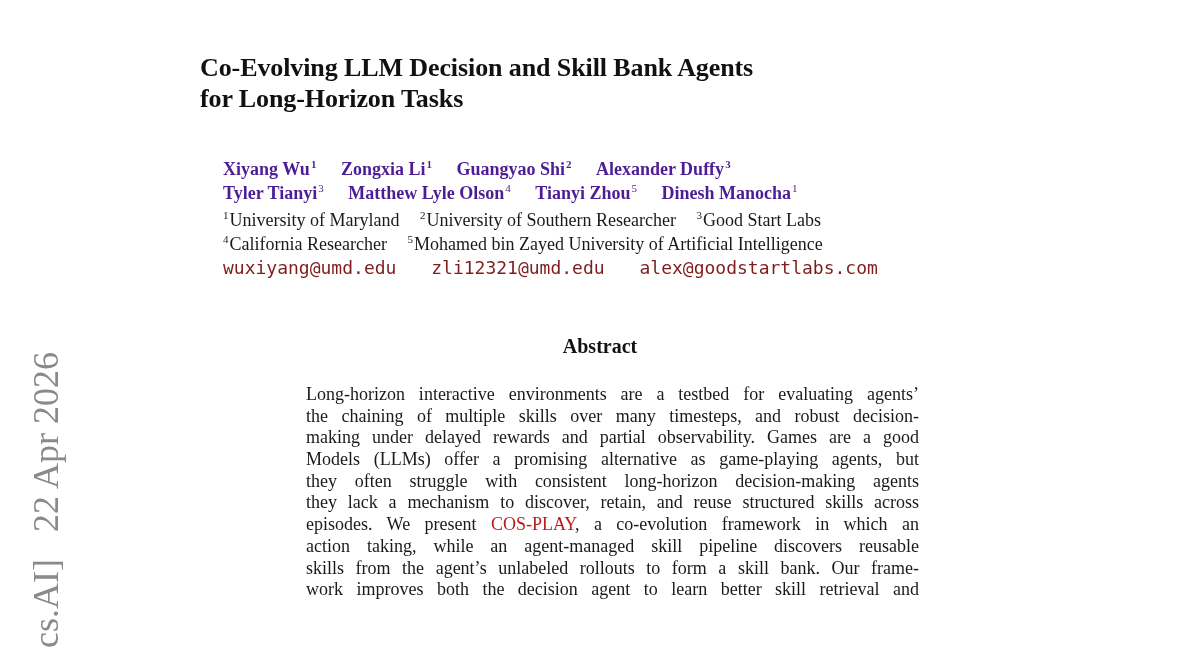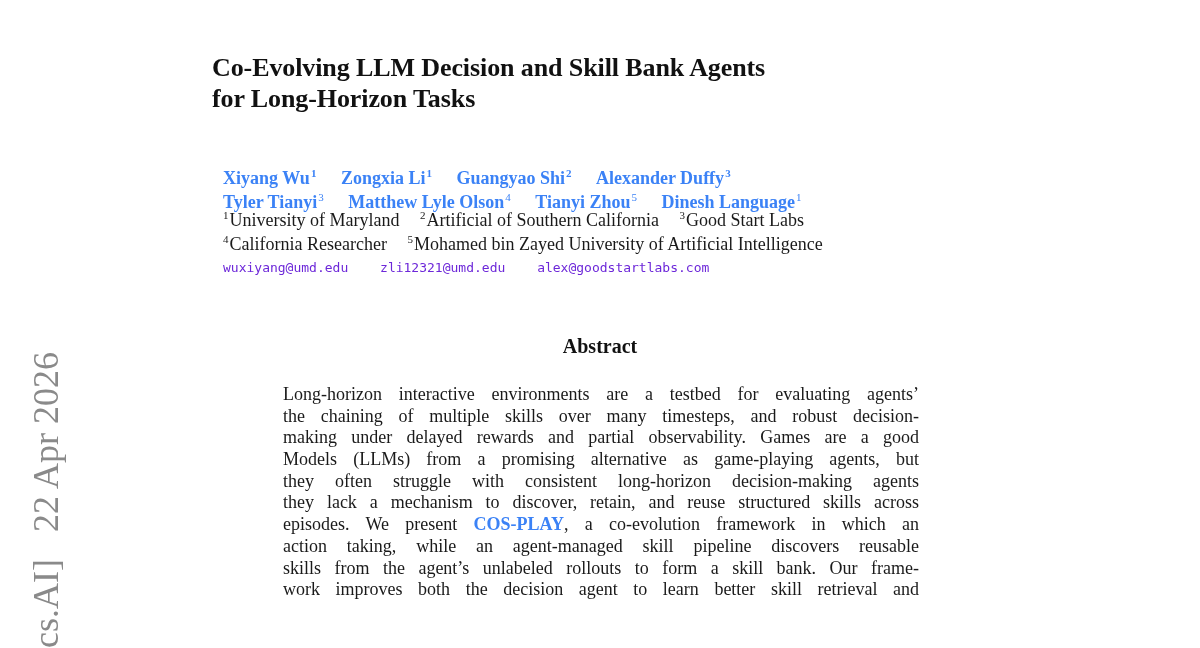--- a/index.html
+++ b/index.html
@@ -24,37 +24,37 @@
       white-space: nowrap;
       font-family: "Liberation Serif", "DejaVu Serif", serif;
       font-size: 36px;
       color: #8a8a8a;
       line-height: 36px;
       height: 40px;
     }
     .arxiv-stamp span { margin-right: 18px; }
     .title {
       position: absolute;
-      left: 212px;
+      left: 200px;
       top: 52px;
       font-size: 26px;
       font-weight: bold;
       line-height: 31px;
       letter-spacing: -0.1px;
       color: #111;
     }
     .title div { white-space: nowrap; }
     .authors {
       position: absolute;
       left: 223px;
-      top: 166px;
+      top: 157px;
       font-size: 18px;
       font-weight: bold;
       line-height: 24px;
-      color: #3b82f6;
+      color: #4c1d95;
     }
     .author-line { white-space: nowrap; }
     .author {
       display: inline-block;
       margin-right: 20px;
     }
     .author sup {
       font-size: 11px;
       font-weight: normal;
       vertical-align: 7px;
@@ -79,23 +79,23 @@
       font-size: 11px;
       vertical-align: 7px;
       line-height: 0;
       margin-right: 1px;
     }
     .emails {
       position: absolute;
       left: 223px;
       top: 260px;
       font-family: "DejaVu Sans Mono", "Liberation Mono", monospace;
-      font-size: 13px;
+      font-size: 18px;
       line-height: 16px;
-      color: #6d28d9;
+      color: #7f1d1d;
       white-space: nowrap;
     }
     .emails span { margin-right: 24px; }
     .abstract-heading {
       position: absolute;
       left: 0;
       width: 1200px;
       top: 335px;
       text-align: center;
       font-size: 20px;
@@ -117,22 +117,23 @@
       line-height: 21.7px;
       color: #1a1a1a;
     }
     .abstract-line {
       display: block;
       white-space: nowrap;
       text-align: justify;
       text-align-last: justify;
       height: 21.7px;
       overflow: visible;
+      margin-left: 23px;
     }
-    .abstract-line b { font-weight: bold; color: #3b82f6; }
+    .abstract-line b { font-weight: normal; color: #b91c1c; }
   </style>
 </head>
 <body>
 
 <div class="arxiv-stamp">
   <span>cs.AI]</span>
   <span>22 Apr 2026</span>
 </div>
 
 <div class="title">
@@ -144,28 +145,28 @@
   <div class="author-line">
     <span class="author bold-sup"><span>Xiyang Wu</span><sup>1</sup></span>
     <span class="author bold-sup"><span>Zongxia Li</span><sup>1</sup></span>
     <span class="author bold-sup"><span>Guangyao Shi</span><sup>2</sup></span>
     <span class="author bold-sup"><span>Alexander Duffy</span><sup>3</sup></span>
   </div>
   <div class="author-line">
     <span class="author"><span>Tyler Tianyi</span><sup>3</sup></span>
     <span class="author"><span>Matthew Lyle Olson</span><sup>4</sup></span>
     <span class="author"><span>Tianyi Zhou</span><sup>5</sup></span>
-    <span class="author"><span>Dinesh Language</span><sup>1</sup></span>
+    <span class="author"><span>Dinesh Manocha</span><sup>1</sup></span>
   </div>
 </div>
 
 <div class="affils">
   <div class="affil-line">
     <span class="affil"><sup>1</sup><span>University of Maryland</span></span>
-    <span class="affil"><sup>2</sup><span>Artificial of Southern California</span></span>
+    <span class="affil"><sup>2</sup><span>University of Southern Researcher</span></span>
     <span class="affil"><sup>3</sup><span>Good Start Labs</span></span>
   </div>
   <div class="affil-line">
     <span class="affil"><sup>4</sup><span>California Researcher</span></span>
     <span class="affil"><sup>5</sup><span>Mohamed bin Zayed University of Artificial Intelligence</span></span>
   </div>
 </div>
 
 <div class="emails">
   <span>wuxiyang@umd.edu</span>
@@ -174,20 +175,20 @@
 </div>
 
 <div class="abstract-heading">
   <span>Abstract</span>
 </div>
 
 <div class="abstract-body">
   <span class="abstract-line">Long-horizon interactive environments are a testbed for evaluating agents’</span>
   <span class="abstract-line">the chaining of multiple skills over many timesteps, and robust decision-</span>
   <span class="abstract-line">making under delayed rewards and partial observability. Games are a good</span>
-  <span class="abstract-line">Models (LLMs) from a promising alternative as game-playing agents, but</span>
+  <span class="abstract-line">Models (LLMs) offer a promising alternative as game-playing agents, but</span>
   <span class="abstract-line">they often struggle with consistent long-horizon decision-making agents</span>
   <span class="abstract-line">they lack a mechanism to discover, retain, and reuse structured skills across</span>
   <span class="abstract-line"><span>episodes. We present </span><b>COS-PLAY</b><span>, a co-evolution framework in which an</span></span>
   <span class="abstract-line">action taking, while an agent-managed skill pipeline discovers reusable</span>
   <span class="abstract-line">skills from the agent’s unlabeled rollouts to form a skill bank. Our frame-</span>
   <span class="abstract-line">work improves both the decision agent to learn better skill retrieval and</span>
 </div>
 
 </body></html>

